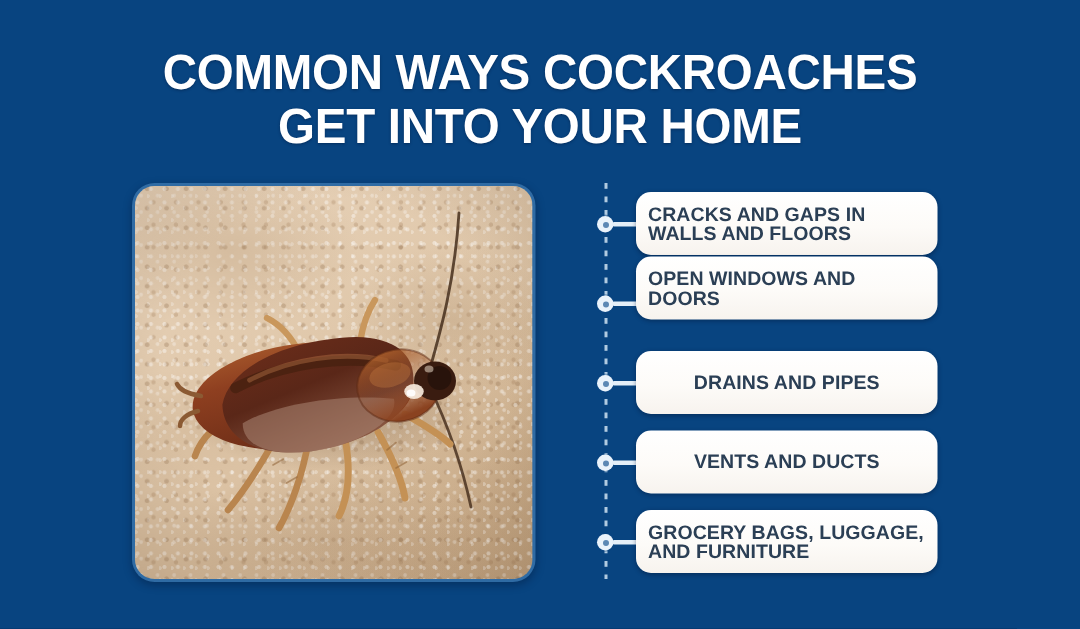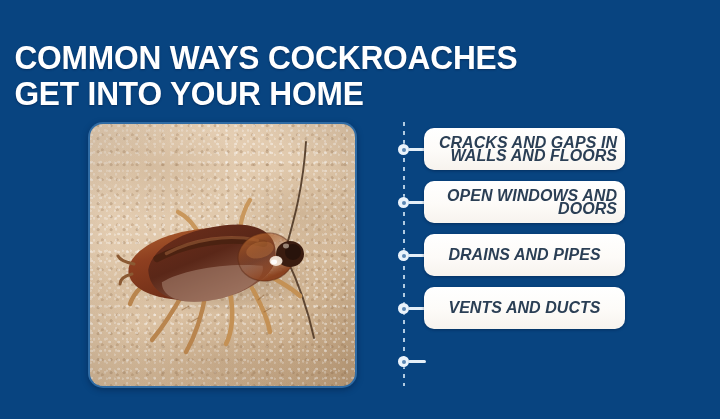--- a/index.html
+++ b/index.html
@@ -14,22 +14,23 @@
     overflow: hidden;
     background: #084480;
     font-family: "Liberation Sans", "DejaVu Sans", sans-serif;
     -webkit-font-smoothing: antialiased;
   }
 
   
   #title-block {
     position: absolute;
     left: 0;
-    top: 40px;
+    top: 30px;
     width: 720px;
+    text-align: center;
   }
   .title-line {
     display: block;
     color: #ffffff;
     font-weight: 700;
     font-size: 33px;
     line-height: 36px;
     letter-spacing: -0.2px;
     text-transform: uppercase;
     transform: scaleX(0.96);
@@ -145,27 +146,26 @@
     border-radius: 10px;
     background: linear-gradient(180deg, #ffffff 0%, #fdfbf8 55%, #f7f3ee 100%);
     box-shadow: 0 1px 3px rgba(0, 18, 45, 0.40);
     display: flex;
     align-items: center;
     justify-content: center;
     padding: 0 8px;
   }
   .card-label {
     color: #2b3f55;
-    font-size: 16px;
+    font-size: 13px;
     font-weight: 700;
     line-height: 13.4px;
     letter-spacing: 0.05px;
     text-transform: uppercase;
-    text-align: right;
-    font-style: italic;
+    text-align: left;
   }
 </style>
 </head>
 <body>
 
 <div id="canvas">
 
   <div id="title-block">
     <span class="title-line">COMMON WAYS COCKROACHES</span>
     <span class="title-line">GET INTO YOUR HOME</span>
@@ -264,23 +264,26 @@
 
   <div class="connector" style="top:148px"></div>
   <div class="connector" style="top:201px"></div>
   <div class="connector" style="top:254px"></div>
   <div class="connector" style="top:307px"></div>
   <div class="connector" style="top:360px"></div>
 
   <div class="card" style="top:128px">
     <span class="card-label">CRACKS AND GAPS IN WALLS AND FLOORS</span>
   </div>
-  <div class="card" style="top:181px">
+  <div class="card" style="top:171px">
     <span class="card-label">OPEN WINDOWS AND DOORS</span>
   </div>
   <div class="card" style="top:287px">
     <span class="card-label">VENTS AND DUCTS</span>
   </div>
   <div class="card" style="top:234px">
     <span class="card-label">DRAINS AND PIPES</span>
   </div>
+  <div class="card" style="top:340px">
+    <span class="card-label">GROCERY BAGS, LUGGAGE, AND FURNITURE</span>
+  </div>
 
 </div>
 
 </body></html>

